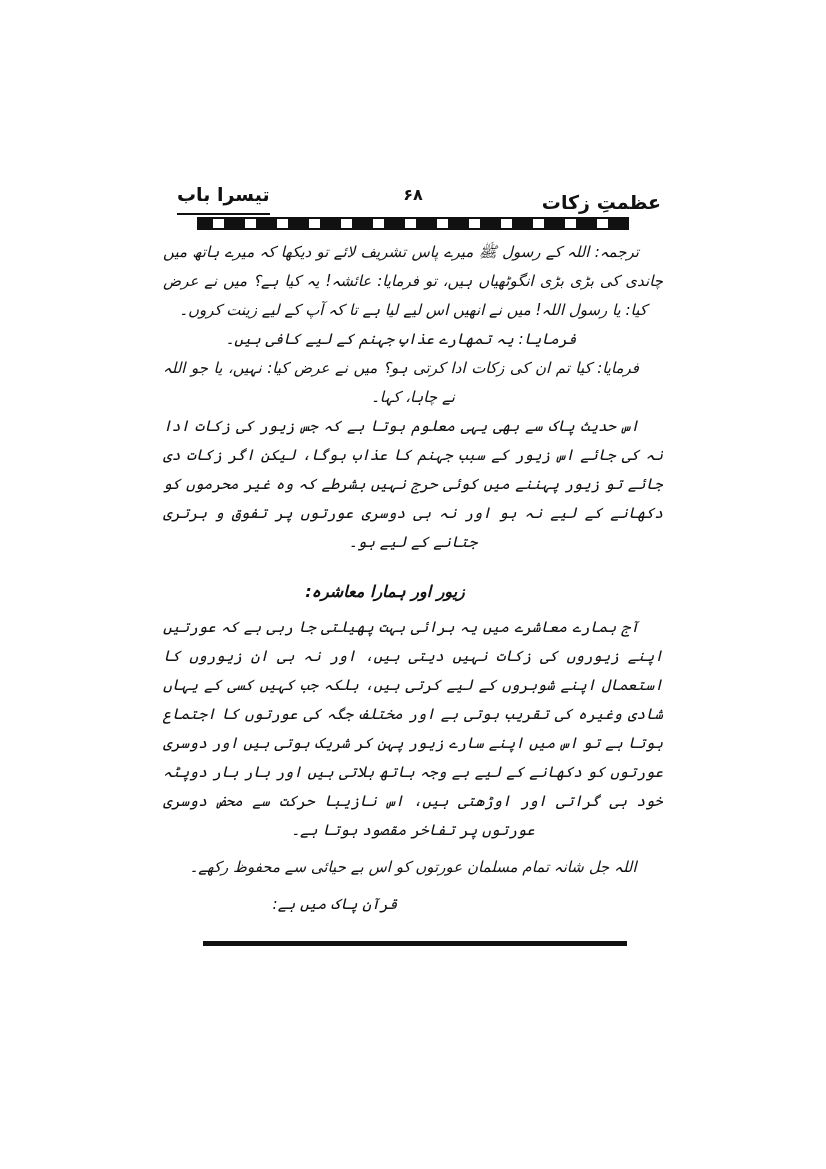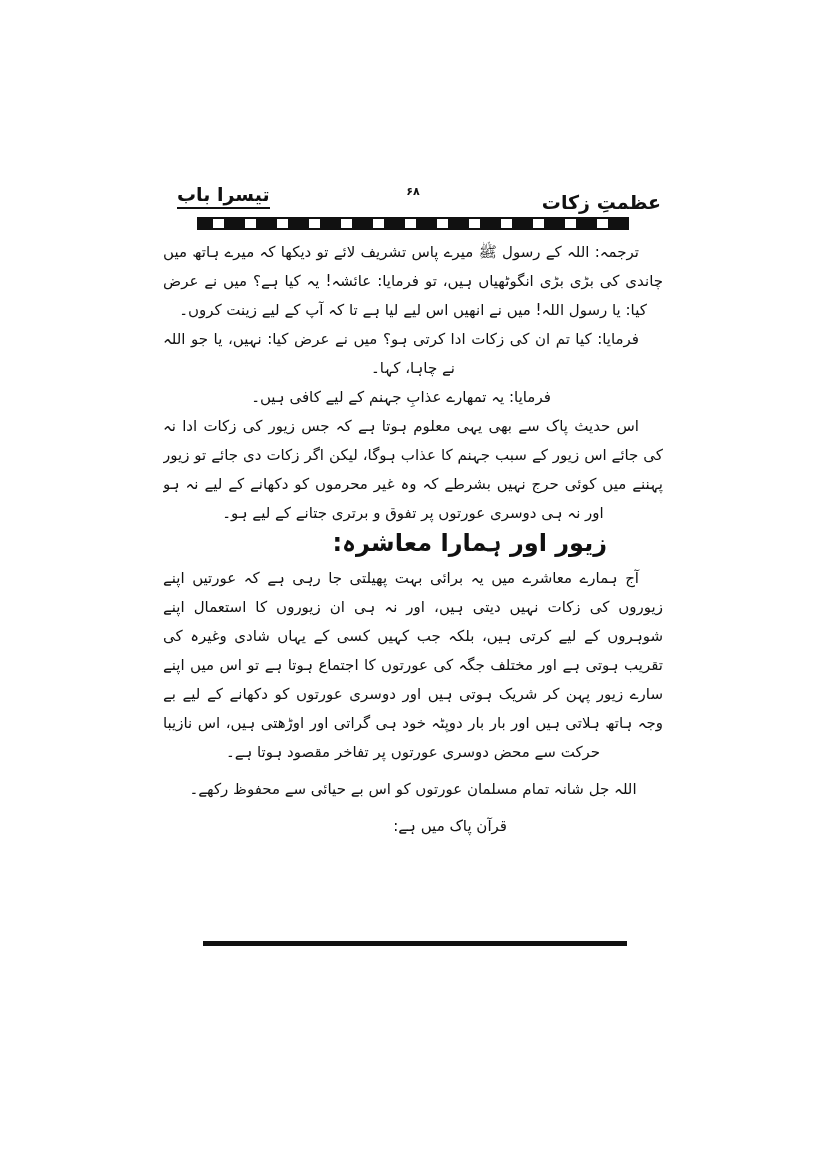--- a/index.html
+++ b/index.html
@@ -21,22 +21,22 @@
   .header {
     position: absolute;
     top: 183px;
     right: 163px;
     width: 500px;
     height: 32px;
     font-weight: bold;
     font-size: 19px;
   }
   .h-right  { position: absolute; right: 2px;  top: 8px; }
-  .h-center { position: absolute; right: 0; left: 0; top: 2px; text-align: center; font-size: 11px; }
-  .h-left   { position: absolute; left: 14px; top: 0; border-bottom: 2px solid #111; padding-bottom: 2px; }
+  .h-center { position: absolute; right: 0; left: 0; top: 2px; text-align: center; font-size: 16px; }
+  .h-left   { position: absolute; left: 14px; top: 0; border-bottom: 2px solid #111; padding-bottom: 8px; }
   
   .header-rule {
     position: absolute;
     top: 217px;
     right: 197px;
     width: 432px;
     height: 9px;
     border-top: 2px solid #111;
     border-bottom: 2px solid #111;
     background: repeating-linear-gradient(to left, #111 0 21px, #ffffff 21px 32px);
@@ -46,44 +46,45 @@
     position: absolute;
     top: 238px;
     right: 163px;
     width: 500px;
     height: 700px;
     overflow: hidden;
     direction: rtl;
     font-size: 15px;
     line-height: 29px;
     text-align: justify;
+    font-style: italic;
   }
   .para {
     margin: 0;
     text-indent: 24px;
     text-align: justify;
     text-align-last: center;
   }
   .dua-line {
     margin: 8px;
     text-align: center;
     text-indent: 0;
   }
   .quran-intro {
     margin: 0;
-    text-align: right;
+    text-align: center;
     text-indent: 0;
     padding-right: 156px;
   }
   .section-heading {
-    margin: 0 0 6px 0;
+    margin: 20px 0 6px 0;
     font-weight: bold;
-    font-size: 24px;
+    font-size: 16px;
     line-height: 30px;
-    text-align: right;
+    text-align: center;
     padding-right: 56px;
   }
   
   .footer-rule {
     position: absolute;
     top: 941px;
     right: 199px;
     width: 424px;
     height: 5px;
     background: #111111;
@@ -99,23 +100,23 @@
     <span class="h-center">۶۸</span>
     <span class="h-left">تیسرا باب</span>
   </div>
 
   <div class="header-rule"></div>
 
   <div class="body-col">
 
     <p class="para">ترجمہ: اللہ کے رسول ﷺ میرے پاس تشریف لائے تو دیکھا کہ میرے ہاتھ میں چاندی کی بڑی بڑی انگوٹھیاں ہیں، تو فرمایا: عائشہ! یہ کیا ہے؟ میں نے عرض کیا: یا رسول اللہ! میں نے انھیں اس لیے لیا ہے تا کہ آپ کے لیے زینت کروں۔</p>
 
+    <p class="para">فرمایا: یہ تمھارے عذابِ جہنم کے لیے کافی ہیں۔</p>
+
     <p class="para">فرمایا: کیا تم ان کی زکات ادا کرتی ہو؟ میں نے عرض کیا: نہیں، یا جو اللہ نے چاہا، کہا۔</p>
-
-    <p class="para">فرمایا: یہ تمھارے عذابِ جہنم کے لیے کافی ہیں۔</p>
 
     <p class="para">اس حدیث پاک سے بھی یہی معلوم ہوتا ہے کہ جس زیور کی زکات ادا نہ کی جائے اس زیور کے سبب جہنم کا عذاب ہوگا، لیکن اگر زکات دی جائے تو زیور پہننے میں کوئی حرج نہیں بشرطے کہ وہ غیر محرموں کو دکھانے کے لیے نہ ہو اور نہ ہی دوسری عورتوں پر تفوق و برتری جتانے کے لیے ہو۔</p>
 
     <h2 class="section-heading">زیور اور ہمارا معاشرہ:</h2>
 
     <p class="para">آج ہمارے معاشرے میں یہ برائی بہت پھیلتی جا رہی ہے کہ عورتیں اپنے زیوروں کی زکات نہیں دیتی ہیں، اور نہ ہی ان زیوروں کا استعمال اپنے شوہروں کے لیے کرتی ہیں، بلکہ جب کہیں کسی کے یہاں شادی وغیرہ کی تقریب ہوتی ہے اور مختلف جگہ کی عورتوں کا اجتماع ہوتا ہے تو اس میں اپنے سارے زیور پہن کر شریک ہوتی ہیں اور دوسری عورتوں کو دکھانے کے لیے بے وجہ ہاتھ ہلاتی ہیں اور بار بار دوپٹہ خود ہی گراتی اور اوڑھتی ہیں، اس نازیبا حرکت سے محض دوسری عورتوں پر تفاخر مقصود ہوتا ہے۔</p>
 
 
     <p class="dua-line">اللہ جل شانہ تمام مسلمان عورتوں کو اس بے حیائی سے محفوظ رکھے۔</p>
 

